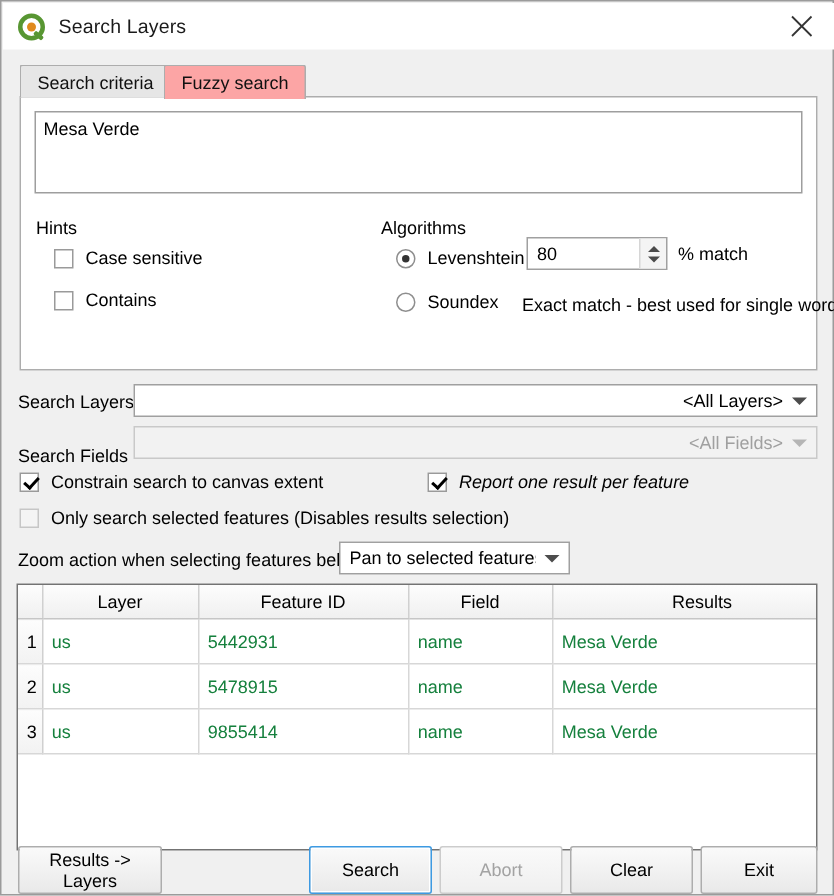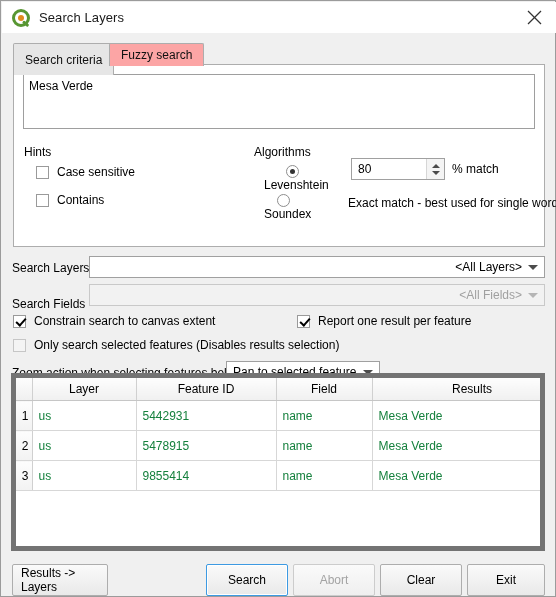--- a/index.html
+++ b/index.html
@@ -87,21 +87,21 @@
   
   .tabstrip {
     position: absolute;
     left: 12px; top: 42px;
     width: 532px;
     height: 22px;
   }
   .tab {
     position: absolute;
     top: 0;
-    height: 32px;
+    height: 22px;
     box-sizing: border-box;
     border: 1px solid #adadad;
     border-bottom: none;
     background: #e6e6e6;
     display: flex;
     align-items: center;
     justify-content: center;
     padding: 0 11px;
     font-size: 12px;
     color: #111;
@@ -183,21 +183,20 @@
 
   #chk-case-sensitive { left: 22px; top: 100px; }
   #chk-contains { left: 22px; top: 128px; }
 
   .radio-row {
     position: absolute;
     display: flex;
     align-items: center;
     font-size: 12px;
     color: #000;
-    flex-direction: column;
   }
   .radio {
     width: 13px; height: 13px;
     box-sizing: border-box;
     border: 1px solid #8e8e8e;
     border-radius: 50%;
     background: #ffffff;
     margin-right: 8px;
     flex: none;
     position: relative;
@@ -311,41 +310,41 @@
   }
   .combo.disabled .carrow .tri { border-top-color: #b5b5b5; }
 
   #lbl-search-layers { left: 11px; top: 260px; }
   #combo-search-layers { left: 88px; top: 255px; width: 456px; }
   #lbl-search-fields { left: 11px; top: 272px; margin-top: 24px; }
   #combo-search-fields { left: 88px; top: 283px; width: 456px; }
 
   
   #chk-constrain { left: 12px; top: 313px; }
-  #chk-report-one { left: 296px; top: 313px; }
+  #chk-report-one { left: 284px; top: 313px; font-style: italic; }
   #chk-only-selected { left: 12px; top: 337px; }
 
   
   #lbl-zoom-action {
     position: absolute;
     left: 11px; top: 365px;
     font-size: 12px;
     color: #000;
   }
   #combo-zoom-action {
     left: 225px; top: 360px; width: 154px;
   }
 
   
   #results-frame {
     position: absolute;
-    left: 10px; top: 372px;
+    left: 10px; top: 388px;
     width: 534px; height: 178px;
     box-sizing: border-box;
-    border: 5px solid #737373;
+    border: 1px solid #737373;
     background: #ffffff;
     overflow: hidden;
   }
   table.results {
     border-collapse: collapse;
     table-layout: fixed;
     width: 510px;
     font-size: 12px;
   }
   table.results th {
@@ -402,20 +401,21 @@
     border: 1px solid #adadad;
     border-radius: 2px;
     background: linear-gradient(#fafafa, #e9e9e9);
     font-size: 12px;
     color: #000;
     display: flex;
     align-items: center;
     justify-content: center;
     cursor: default;
     padding: 15px 8px;
+    text-align: center;
   }
   .btn.default {
     border: 1px solid #3d9ae2;
     box-shadow: inset 0 0 0 1px #ffffff;
   }
   .btn.disabled {
     color: #a3a3a3;
     border-color: #cccccc;
     background: linear-gradient(#fafafa, #efefef);
   }

